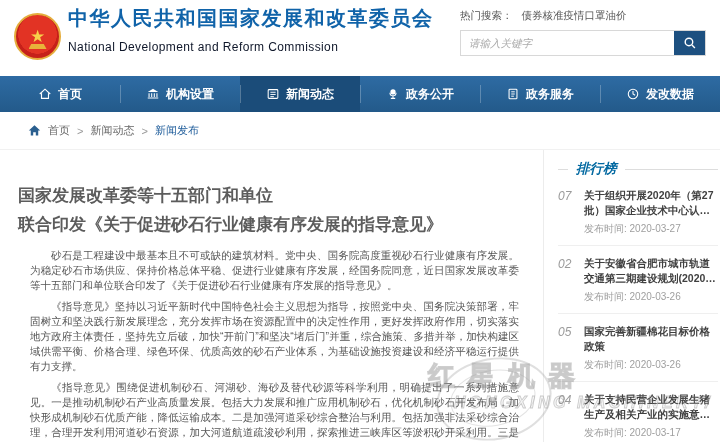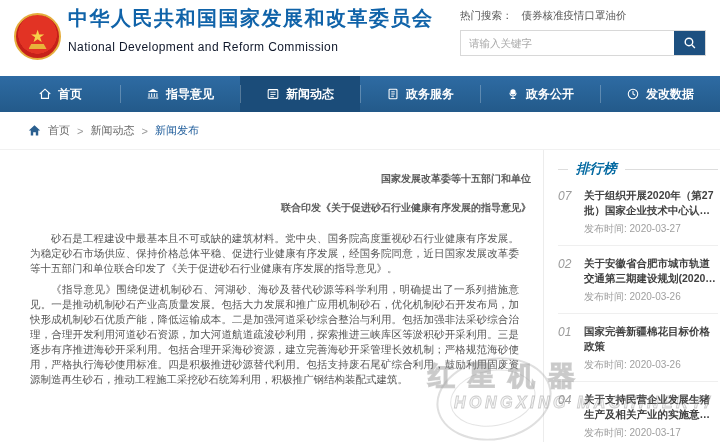--- a/index.html
+++ b/index.html
@@ -15,21 +15,21 @@
     background:#e8b33a;clip-path:polygon(0 100%,15% 0,85% 0,100% 100%);}
   .titles{position:absolute;left:68px;top:5px;}
   .title-cn{font-size:20px;font-weight:bold;color:#1063a9;letter-spacing:1.5px;}
   .title-en{font-size:12px;color:#0f172a;margin-top:8px;letter-spacing:0.4px;}
 
   .search-area{position:absolute;right:14px;top:9px;width:246px;}
   .hot-search{display:flex;gap:9px;font-size:10.5px;color:#555;}
   .hot-word{cursor:pointer;}
   .search-box{margin-top:7px;display:flex;height:26px;border:1px solid #d8d8d8;box-sizing:border-box;background:#fff;}
   .search-box input{flex:1;min-width:0;border:none;outline:none;padding:0 8px;font-size:10.5px;color:#333;
-    font-family:"Liberation Sans","DejaVu Sans",sans-serif;}
+    font-family:"Liberation Sans","DejaVu Sans",sans-serif;font-style:italic;}
   .search-box input::placeholder{color:#aaa;}
   .search-btn{width:31px;flex:none;background:#1d5080;border:none;display:flex;align-items:center;justify-content:center;cursor:pointer;padding:0;}
 
   
   .nav{height:36px;display:flex;background:linear-gradient(#2e6ba3,#235a8a);}
   .nav-item{flex:1;display:flex;align-items:center;justify-content:center;gap:6px;color:#fff;
     font-size:12px;font-weight:bold;cursor:pointer;position:relative;}
   .nav-item + .nav-item::before{content:"";position:absolute;left:0;top:9px;bottom:9px;width:1px;background:rgba(255,255,255,.25);}
   .nav-item.active{background:#1b4c79;}
   .nav-ic{display:flex;align-items:center;}
@@ -37,21 +37,21 @@
   
   .breadcrumb{height:37px;display:flex;align-items:center;gap:7px;padding-left:28px;
     font-size:11px;color:#666;border-bottom:1px solid #f1f1f1;}
   .crumb{cursor:pointer;}
   .crumb.current{color:#1e5c9a;font-weight:normal;cursor:default;}
   .crumb-sep{color:#999;}
 
   
   .content{display:flex;padding-left:18px;align-items:stretch;}
   .main-col{width:513px;flex:none;}
-  .art-title{margin:14px 0 0;text-align:right;font-size:10px;font-weight:bold;color:#5c5c5c;line-height:29px;}
+  .art-title{margin:31px 0 0;text-align:left;font-size:17px;font-weight:bold;color:#5c5c5c;line-height:29px;}
   .paras{margin-top:9px;}
   .paras p{margin:0 12px 6px;font-size:10.5px;line-height:15px;color:#565656;text-align:justify;text-indent:2em;}
 
   .aside-col{width:160px;flex:none;margin-left:12px;border-left:1px solid #ececec;padding:10px 0 0 14px;}
   .rank-header{display:flex;align-items:center;font-size:13.5px;font-weight:bold;color:#0369a1;font-style:italic;}
   .rank-header::before{content:"";width:10px;height:1px;background:#ddd;margin-right:8px;}
   .rank-header::after{content:"";flex:1;height:1px;background:#ddd;margin-left:8px;}
   .rank-item{display:flex;padding:10px 0 9px;border-bottom:1px solid #efefef;}
   .rank-item:last-child{border-bottom:none;}
   .rank-num{width:26px;flex:none;font-size:12px;color:#9a9a9a;font-style:italic;padding-top:1px;}
@@ -114,48 +114,48 @@
         </span>
         <span>首页</span>
       </div>
       <div class="nav-item">
         <span class="nav-ic">
           <svg width="14" height="14" viewBox="0 0 16 16">
             <path d="M2 5.6 L8 2 L14 5.6 Z" fill="#fff"></path>
             <path d="M3.5 7v4.3 M6.5 7v4.3 M9.5 7v4.3 M12.5 7v4.3 M2 12.6h12" stroke="#fff" stroke-width="1.2" fill="none"></path>
           </svg>
         </span>
-        <span>指导意见</span>
+        <span>机构设置</span>
       </div>
       <div class="nav-item active">
         <span class="nav-ic">
           <svg width="14" height="14" viewBox="0 0 16 16">
             <rect x="2.5" y="3" width="11" height="10" rx="1" fill="none" stroke="#fff" stroke-width="1.2"></rect>
             <path d="M5 6h6 M5 8.5h6 M5 11h4" stroke="#fff" stroke-width="1.1"></path>
           </svg>
         </span>
         <span>新闻动态</span>
       </div>
       <div class="nav-item">
         <span class="nav-ic">
           <svg width="14" height="14" viewBox="0 0 16 16">
+            <circle cx="8" cy="5.6" r="3" fill="#fff"></circle>
+            <path d="M4.5 6.5a3.5 3.5 0 0 0 7 0 M8 10v2.6 M5.5 13h5" stroke="#fff" stroke-width="1.2" fill="none"></path>
+          </svg>
+        </span>
+        <span>政务公开</span>
+      </div>
+      <div class="nav-item">
+        <span class="nav-ic">
+          <svg width="14" height="14" viewBox="0 0 16 16">
             <rect x="3.5" y="2.5" width="9" height="11" rx="1" fill="none" stroke="#fff" stroke-width="1.2"></rect>
             <path d="M6 5.5h4 M6 8h4 M6 10.5h3" stroke="#fff" stroke-width="1.1"></path>
           </svg>
         </span>
         <span>政务服务</span>
-      </div>
-      <div class="nav-item">
-        <span class="nav-ic">
-          <svg width="14" height="14" viewBox="0 0 16 16">
-            <circle cx="8" cy="5.6" r="3" fill="#fff"></circle>
-            <path d="M4.5 6.5a3.5 3.5 0 0 0 7 0 M8 10v2.6 M5.5 13h5" stroke="#fff" stroke-width="1.2" fill="none"></path>
-          </svg>
-        </span>
-        <span>政务公开</span>
       </div>
       <div class="nav-item">
         <span class="nav-ic">
           <svg width="14" height="14" viewBox="0 0 16 16">
             <circle cx="8" cy="8" r="5.4" fill="none" stroke="#fff" stroke-width="1.2"></circle>
             <path d="M8 4.6V8l2.4 1.5" stroke="#fff" stroke-width="1.2" fill="none"></path>
           </svg>
         </span>
         <span>发改数据</span>
       </div>
@@ -177,20 +177,21 @@
   </div>
 
   <div class="content">
     <main class="main-col">
       <h1 class="art-title">
         <span>国家发展改革委等十五部门和单位</span><br>
         <span>联合印发《关于促进砂石行业健康有序发展的指导意见》</span>
       </h1>
       <div class="paras" id="paras">
           <p>砂石是工程建设中最基本且不可或缺的建筑材料。党中央、国务院高度重视砂石行业健康有序发展。为稳定砂石市场供应、保持价格总体平稳、促进行业健康有序发展，经国务院同意，近日国家发展改革委等十五部门和单位联合印发了《关于促进砂石行业健康有序发展的指导意见》。</p>
+          <p>《指导意见》坚持以习近平新时代中国特色社会主义思想为指导，按照党中央、国务院决策部署，牢固树立和坚决践行新发展理念，充分发挥市场在资源配置中的决定性作用，更好发挥政府作用，切实落实地方政府主体责任，坚持先立后破，加快“开前门”和坚决“堵后门”并重，综合施策、多措并举，加快构建区域供需平衡、价格合理、绿色环保、优质高效的砂石产业体系，为基础设施投资建设和经济平稳运行提供有力支撑。</p>
           <p>《指导意见》围绕促进机制砂石、河湖砂、海砂及替代砂源等科学利用，明确提出了一系列措施意见。一是推动机制砂石产业高质量发展。包括大力发展和推广应用机制砂石，优化机制砂石开发布局，加快形成机制砂石优质产能，降低运输成本。二是加强河道采砂综合整治与利用。包括加强非法采砂综合治理，合理开发利用河道砂石资源，加大河道航道疏浚砂利用，探索推进三峡库区等淤积砂开采利用。三是逐步有序推进海砂开采利用。包括合理开采海砂资源，建立完善海砂开采管理长效机制；严格规范海砂使用，严格执行海砂使用标准。四是积极推进砂源替代利用。包括支持废石尾矿综合利用，鼓励利用固废资源制造再生砂石，推动工程施工采挖砂石统筹利用，积极推广钢结构装配式建筑。</p>
         </div>
     </main>
 
     <aside class="aside-col">
       <div class="rank-header">
         <span>排行榜</span>
       </div>
       <div id="rank-list">
           <div class="rank-item">
@@ -201,21 +202,21 @@
             </div>
           </div>
           <div class="rank-item">
             <div class="rank-num">02</div>
             <div class="rank-body">
               <div class="rank-title">关于安徽省合肥市城市轨道交通第三期建设规划(2020-2025年)的批...</div>
               <div class="rank-date">发布时间: 2020-03-26</div>
             </div>
           </div>
           <div class="rank-item">
-            <div class="rank-num">01</div>
+            <div class="rank-num">05</div>
             <div class="rank-body">
               <div class="rank-title">国家完善新疆棉花目标价格政策</div>
               <div class="rank-date">发布时间: 2020-03-26</div>
             </div>
           </div>
           <div class="rank-item">
             <div class="rank-num">04</div>
             <div class="rank-body">
               <div class="rank-title">关于支持民营企业发展生猪生产及相关产业的实施意见(发改农经...</div>
               <div class="rank-date">发布时间: 2020-03-17</div>

